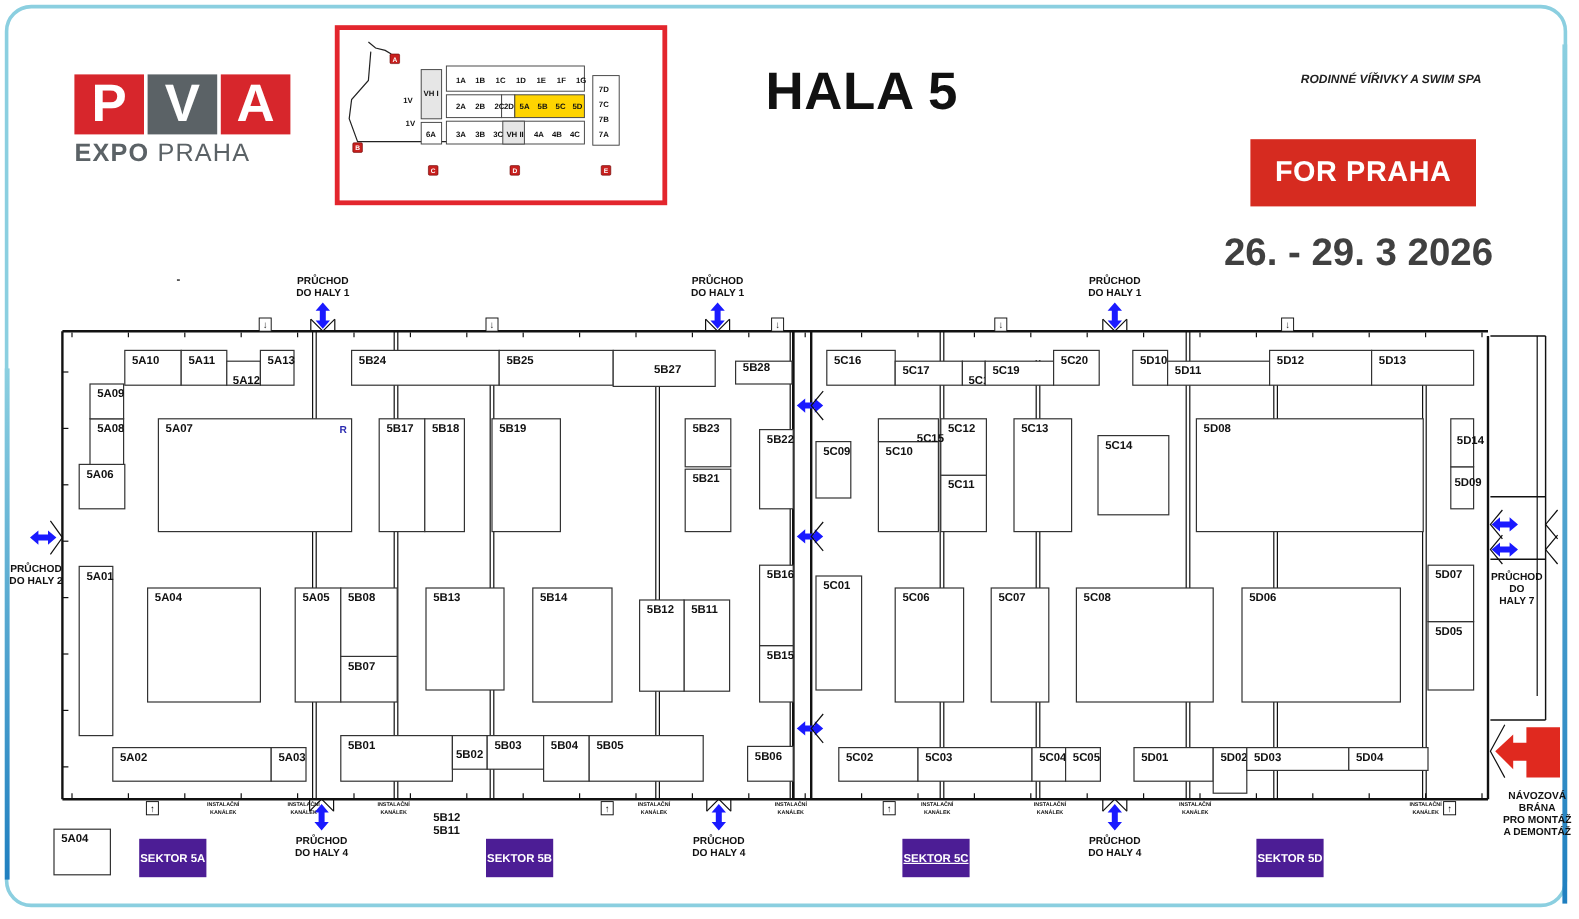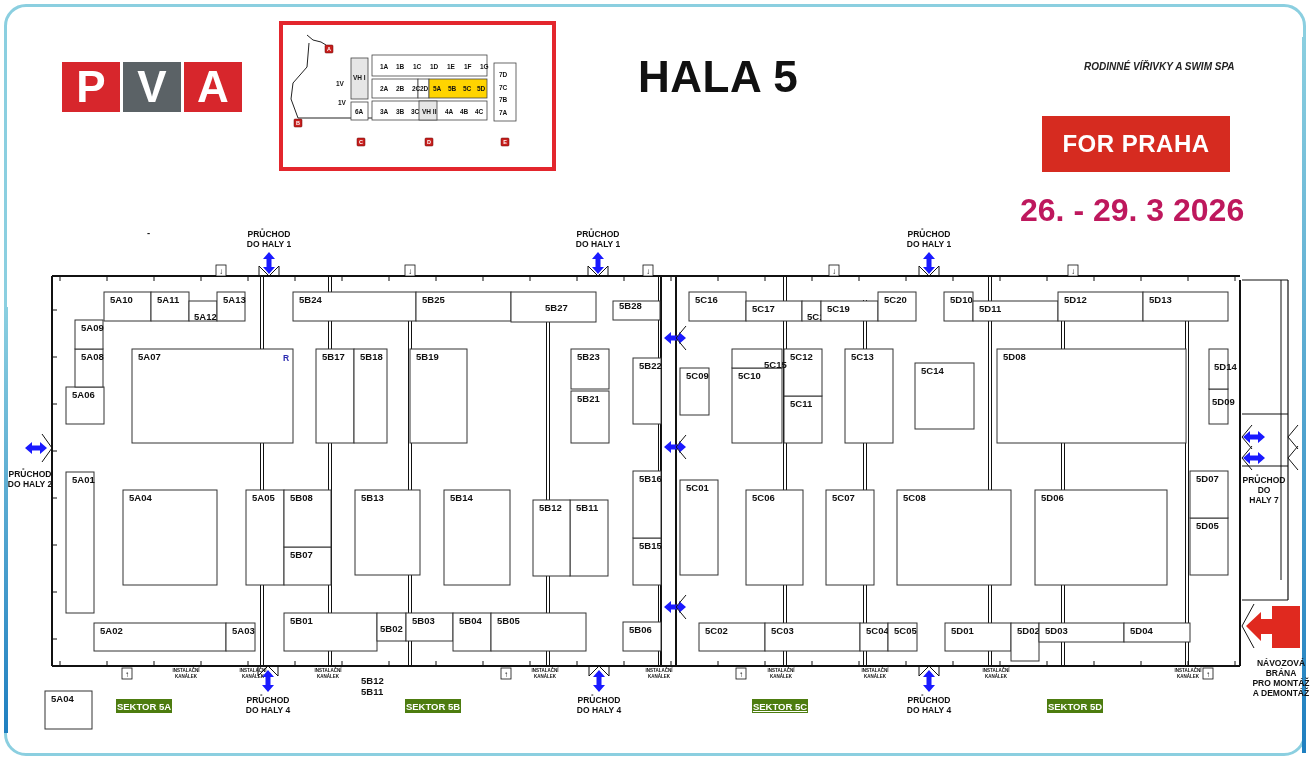--- a/index.html
+++ b/index.html
@@ -16,37 +16,38 @@
   .pva-sub{margin-top:4px;font-size:21px;color:#5b6266;letter-spacing:1px;white-space:nowrap;}
   .pva-sub b{font-weight:bold;}
   
   .minimap{position:absolute;left:279px;top:21px;width:277px;height:150px;border:4px solid #e3262d;box-sizing:border-box;background:#fff;}
   .hala-title{position:absolute;left:638px;top:52px;font-size:44px;font-weight:bold;color:#111;letter-spacing:0.5px;}
   .spa{position:absolute;left:1036px;top:46px;width:200px;}
   .spa-name{font-size:33px;font-weight:bold;font-style:italic;color:#1e88d2;letter-spacing:-1px;line-height:1;}
   .spa-name .reg{font-size:9px;vertical-align:top;color:#333;font-style:normal;}
   .spa-tag{font-size:10px;font-weight:bold;font-style:italic;color:#222;margin-left:48px;margin-top:15px;}
   .forgarden{position:absolute;left:1042px;top:116px;width:188px;height:56px;background:#d62b20;color:#fff;font-size:24px;font-weight:bold;display:flex;align-items:center;justify-content:center;letter-spacing:0.5px;}
-  .dates{position:absolute;left:1020px;top:192px;font-size:32px;font-weight:bold;color:#be185d;}
+  .dates{position:absolute;left:1020px;top:192px;font-size:32px;font-weight:bold;color:#404040;}
   svg.plan{position:absolute;left:0;top:0;}
   .booth-label{font-family:"Liberation Sans",sans-serif;font-weight:bold;font-size:9.5px;fill:#111;}
   .small-label{font-family:"Liberation Sans",sans-serif;font-weight:bold;font-size:8.5px;fill:#111;}
-  .sector{position:absolute;height:14px;background:#4d7c0f;color:#fff;font-size:9.5px;font-weight:bold;display:flex;align-items:center;justify-content:center;}
+  .sector{position:absolute;height:32px;background:#4c1d95;color:#fff;font-size:9.5px;font-weight:bold;display:flex;align-items:center;justify-content:center;}
 </style>
 </head>
 <body>
 
 <div class="frame"></div>
 
 <div class="pva">
   <div class="pva-boxes">
     <div class="pva-box pva-red">P</div>
     <div class="pva-box pva-gray">V</div>
     <div class="pva-box pva-red">A</div>
   </div>
+  <div class="pva-sub"><b>EXPO</b> <span>PRAHA</span></div>
 </div>
 
 <div class="minimap">
   <svg width="269" height="142" viewBox="0 0 269 142">
     <g font-family="Liberation Sans, sans-serif" font-size="6.5" font-weight="bold" fill="#111">
 
       <polyline points="24,10 30,15 38,17 43,20" fill="none" stroke="#222" stroke-width="1"></polyline>
       <polyline points="26,18 24,42 10,58 8,74 15,93 25,93 190,93" fill="none" stroke="#222" stroke-width="1"></polyline>
 
       <rect x="68" y="33" width="17" height="41" fill="#e6e6e6" stroke="#444" stroke-width="0.8"></rect>

